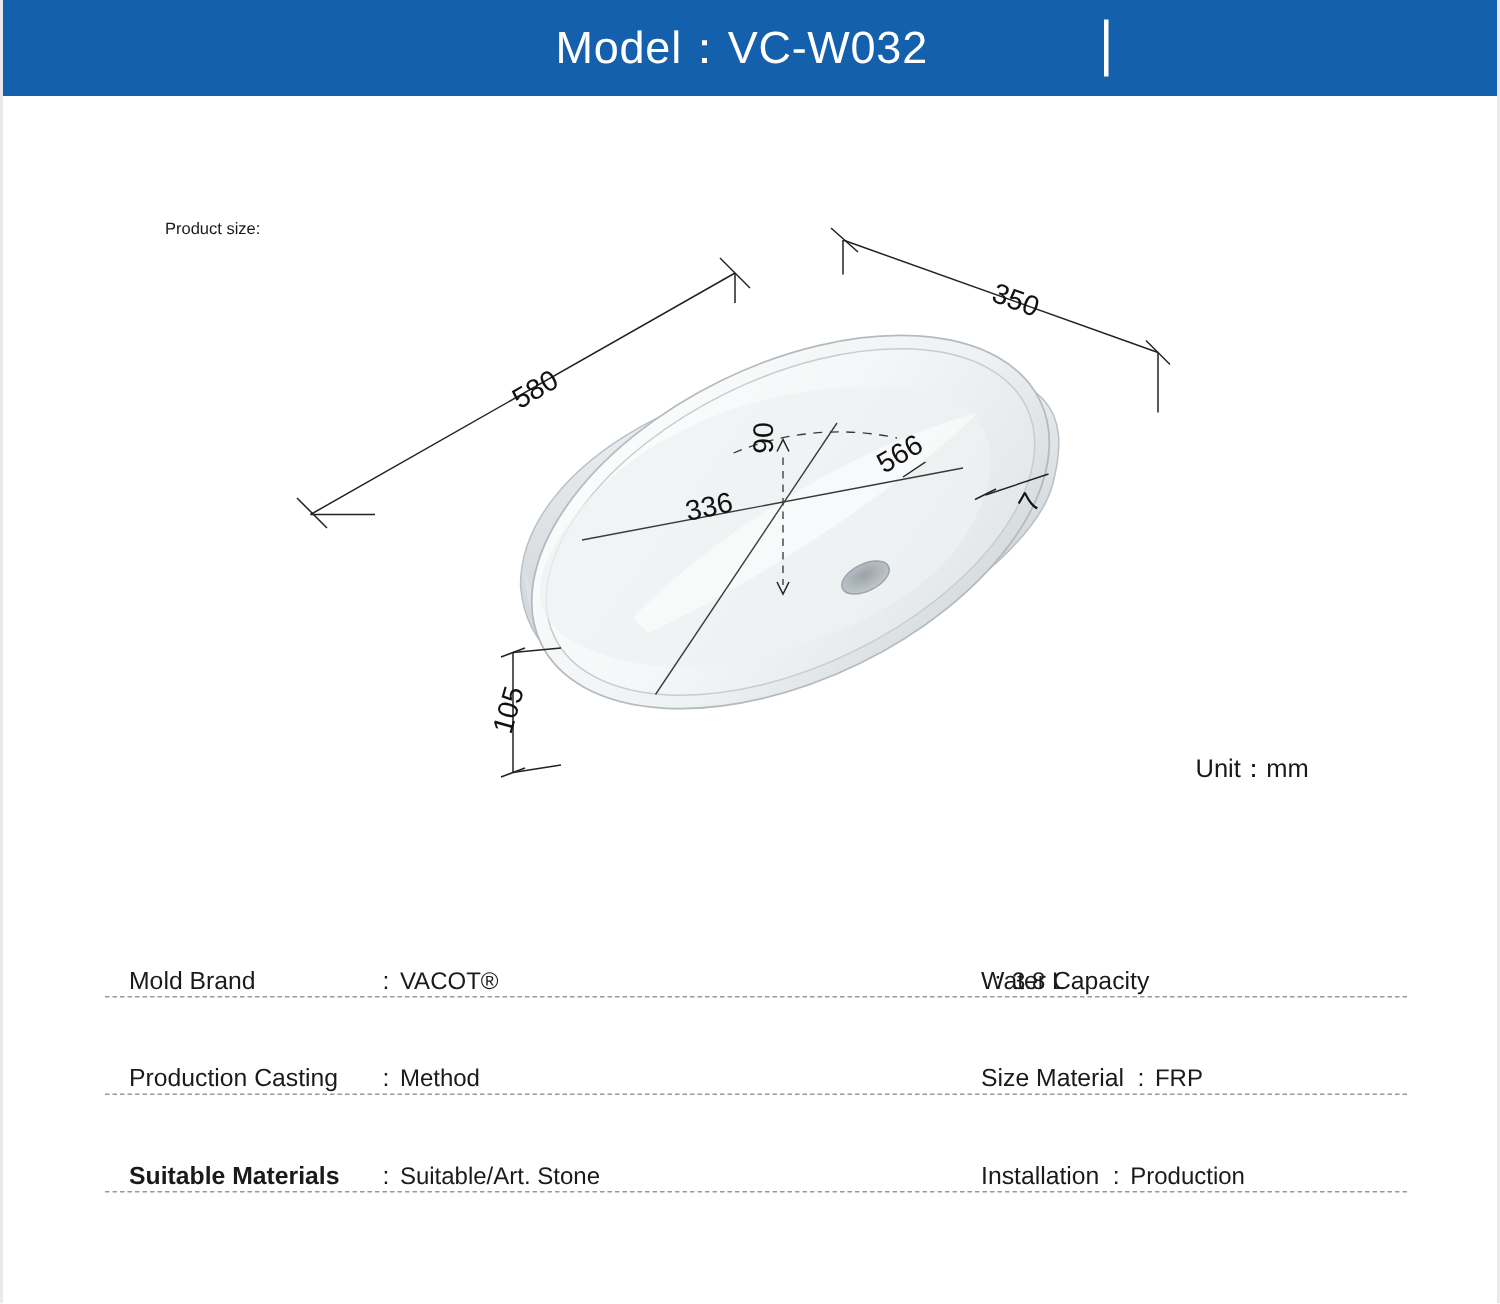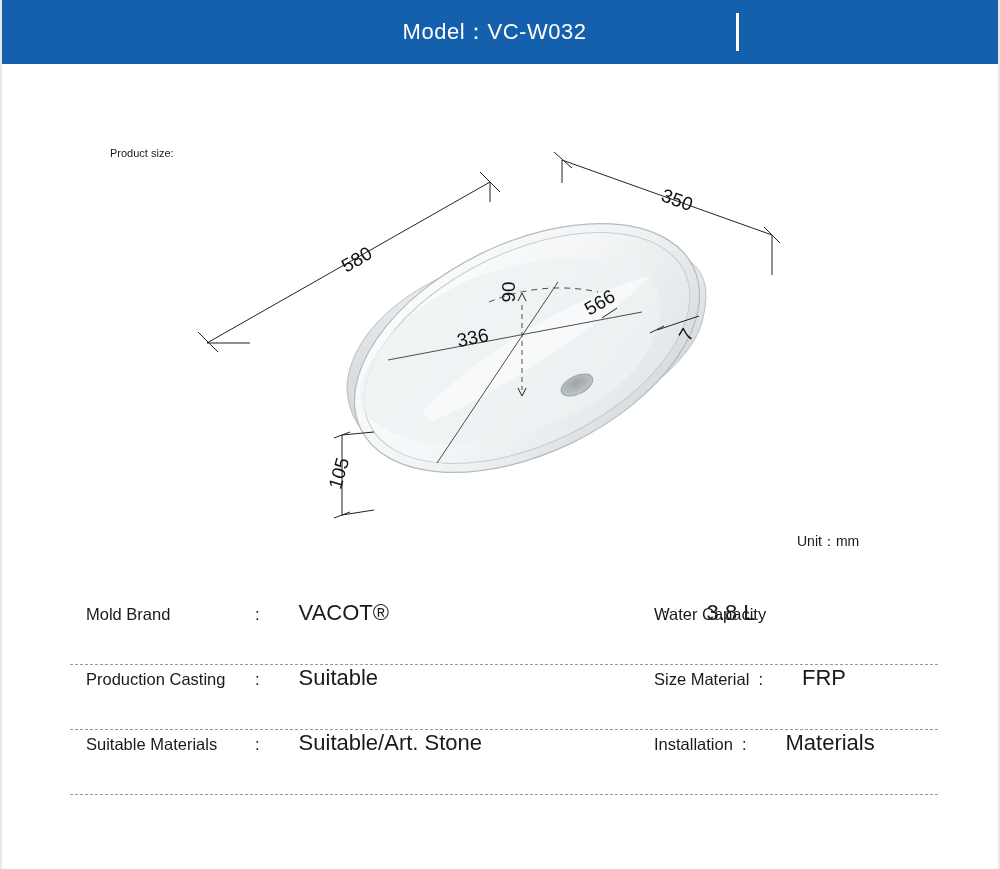--- a/index.html
+++ b/index.html
@@ -28,21 +28,21 @@
     width: 1000px;
     height: 64px;
     background: #1560ac;
     display: flex;
     align-items: center;
     justify-content: center;
     box-sizing: border-box;
   }
   .header-cell {
     color: #ffffff;
-    font-size: 22px;
+    font-size: 30px;
     letter-spacing: 0.5px;
     white-space: nowrap;
     display: flex;
     align-items: center;
   }
   .header-cell.left { width: 470px; justify-content: center; }
   .header-cell.right { width: 470px; justify-content: center; }
   .header-divider {
     width: 3px;
     height: 38px;
@@ -54,43 +54,42 @@
     position: absolute;
     left: 108px;
     top: 147px;
     font-size: 11px;
     color: #1a1a1a;
   }
   .unit-label {
     position: absolute;
     left: 795px;
     top: 501px;
-    font-size: 14px;
-    color: #1a1a1a;
-    margin-top: 32px;
+    font-size: 17px;
+    color: #1a1a1a;
   }
   
   .drawing {
     position: absolute;
     left: 0;
     top: 60px;
     width: 1000px;
     height: 520px;
   }
   
   .spec-table {
     position: absolute;
     left: 68px;
     top: 600px;
     width: 868px;
   }
   .spec-row {
     display: flex;
     height: 65px;
-    align-items: flex-start;
+    align-items: flex-end;
     border-bottom: 1px dashed #9a9a9a;
     box-sizing: border-box;
   }
   .spec-cell {
     display: flex;
     align-items: baseline;
     box-sizing: border-box;
   }
   .spec-cell.c1 { width: 450px; padding-left: 16px; }
   .spec-cell.c2 { width: 418px; padding-left: 134px; }
@@ -98,29 +97,28 @@
     font-size: 16.5px;
     color: #1a1a1a;
     white-space: nowrap;
   }
   .spec-colon {
     font-size: 16.5px;
     color: #1a1a1a;
     padding: 0 7px 0 9px;
   }
   .spec-val {
-    font-size: 22px;
+    font-size: 16px;
     color: #1a1a1a;
     white-space: nowrap;
-    margin-left: 32px;
   }
   
   .spec-row.r1 .c1 .spec-key { width: 160px; }
   .spec-row.r2 .c1 .spec-key { width: 160px; }
-  .spec-row.r3 .c1 .spec-key { width: 160px; }
+  .spec-row.r3 .c1 .spec-key { width: 160px; font-weight: bold; }
   .spec-row.r1 .c2 .spec-key { width: 0; }
   svg text {
     font-family: "Liberation Sans", sans-serif;
   }
 </style>
 </head>
 <body>
 
 <div class="page">
 
@@ -251,36 +249,36 @@
         <span class="spec-key">Water Capacity</span>
         <span class="spec-colon">:</span>
         <span class="spec-val">3.8 L</span>
       </div>
     </div>
 
     <div class="spec-row r2">
       <div class="spec-cell c1">
         <span class="spec-key">Production Casting</span>
         <span class="spec-colon">:</span>
-        <span class="spec-val">Suitable</span>
+        <span class="spec-val">Method</span>
       </div>
       <div class="spec-cell c2">
         <span class="spec-key">Size Material</span>
         <span class="spec-colon">:</span>
         <span class="spec-val">FRP</span>
       </div>
     </div>
 
     <div class="spec-row r3">
       <div class="spec-cell c1">
         <span class="spec-key">Suitable Materials</span>
         <span class="spec-colon">:</span>
         <span class="spec-val">Suitable/Art. Stone</span>
       </div>
       <div class="spec-cell c2">
         <span class="spec-key">Installation</span>
         <span class="spec-colon">:</span>
-        <span class="spec-val">Materials</span>
+        <span class="spec-val">Production</span>
       </div>
     </div>
 
   </div>
 </div>
 
 </body></html>

